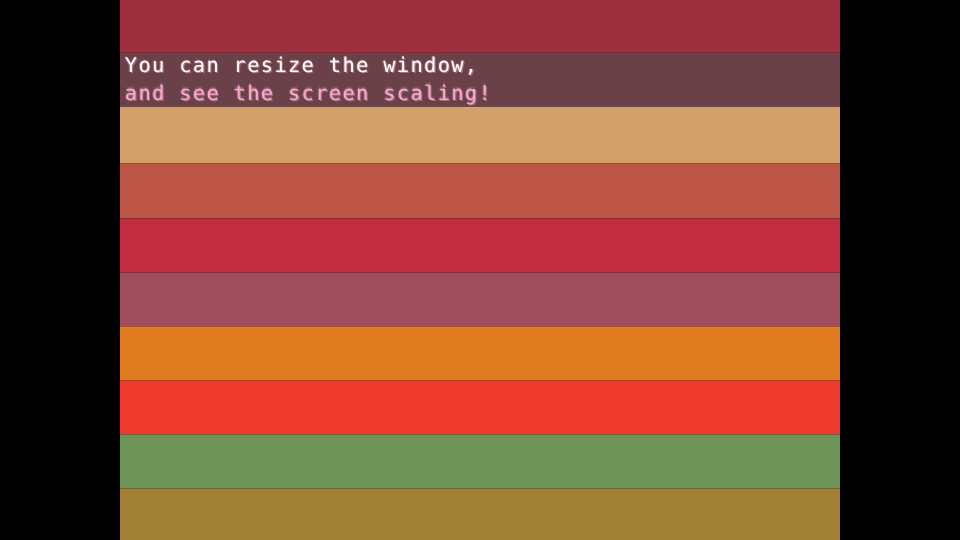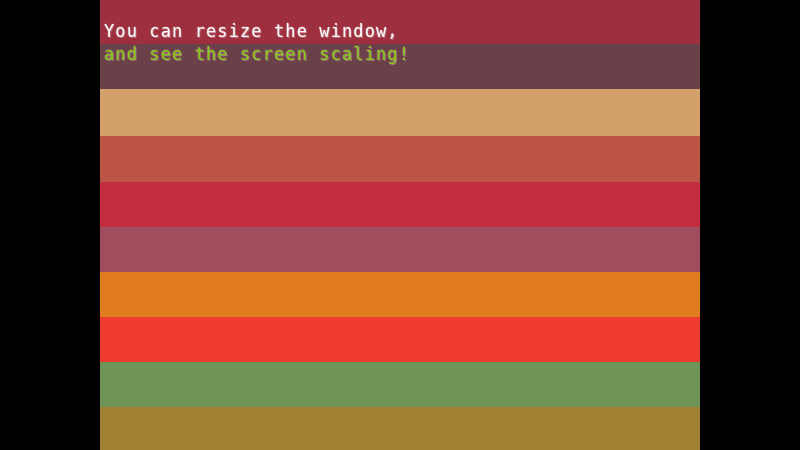--- a/index.html
+++ b/index.html
@@ -91,22 +91,22 @@
         <div class="color-band" style="top: 136px; height: 46px; background: rgb(188, 85, 69);"></div>
         <div class="color-band" style="top: 182px; height: 45px; background: rgb(194, 45, 64);"></div>
         <div class="color-band" style="top: 227px; height: 45px; background: rgb(160, 77, 94);"></div>
         <div class="color-band" style="top: 272px; height: 45px; background: rgb(224, 123, 32);"></div>
         <div class="color-band" style="top: 317px; height: 45px; background: rgb(240, 60, 46);"></div>
         <div class="color-band" style="top: 362px; height: 45px; background: rgb(110, 148, 87);"></div>
         <div class="color-band" style="top: 407px; height: 43px; background: rgb(161, 130, 52);"></div>
       </div>
 
     <div id="overlay-text">
-      <div class="overlay-line" style="color: rgb(255, 255, 255);">You can resize the window,</div>
-      <div class="overlay-line" style="color: #84cc16;">and see the screen scaling!</div>
+      <div class="overlay-line" style="color: rgb(255, 255, 255); margin-top: 24px;">You can resize the window,</div>
+      <div class="overlay-line" style="color: #f9a8d4;">and see the screen scaling!</div>
     </div>
 
   </div>
 
   <div class="letterbox" id="letterbox-left" style="background: rgb(0, 0, 0); width: 100px;"></div>
   <div class="letterbox" id="letterbox-right" style="background: rgb(0, 0, 0); left: 700px; width: 100px;"></div>
 
 </div>
 
 </body></html>

